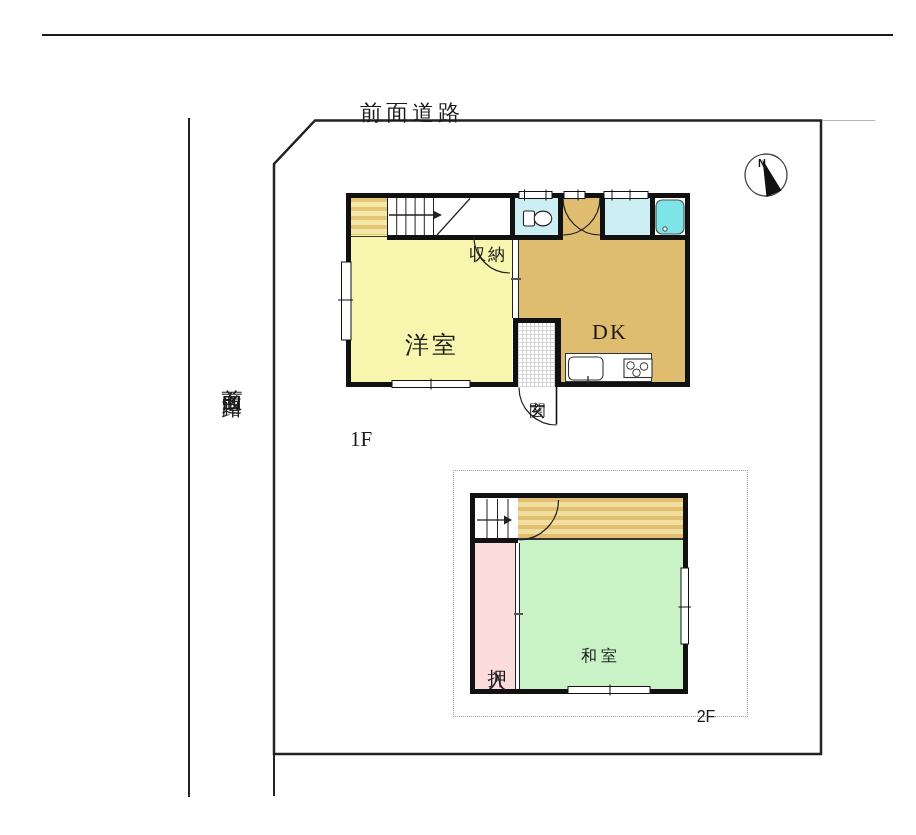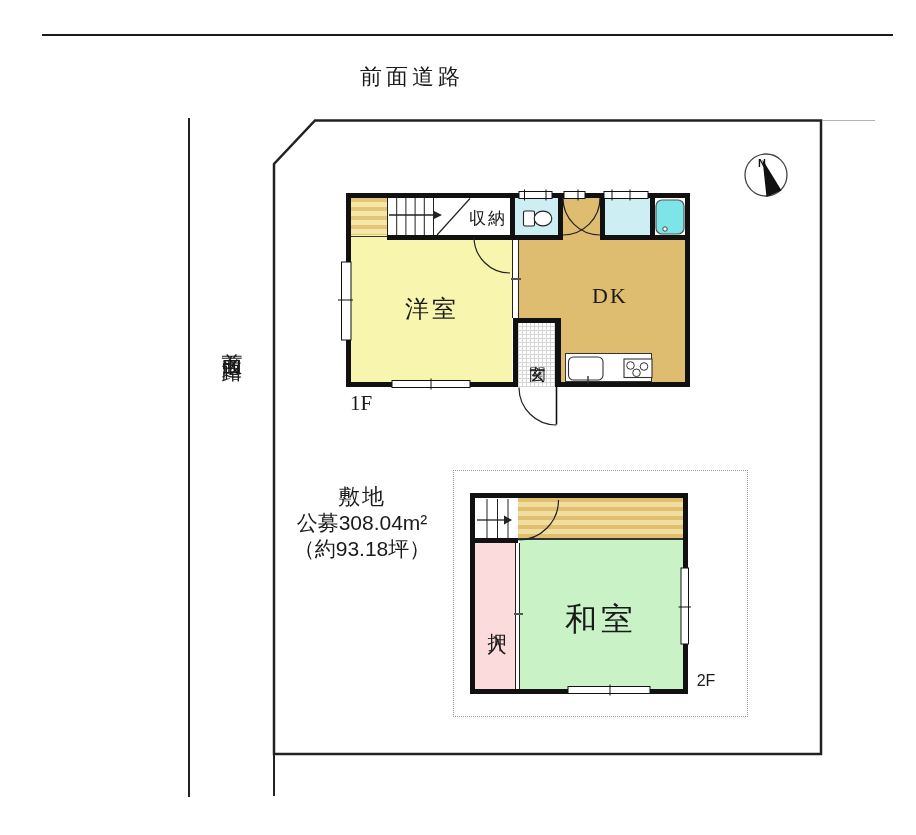--- a/index.html
+++ b/index.html
@@ -5,21 +5,21 @@
   html,body{margin:0;padding:0;background:#fff;}
   #canvas{
     position:relative;width:916px;height:835px;background:#ffffff;overflow:hidden;
     font-family:"Liberation Sans","DejaVu Sans",sans-serif;color:#111;
   }
   .abs{position:absolute;box-sizing:border-box;}
   .fill{z-index:10;}
   .wall{z-index:20;background:#111;}
   .lbl{
     position:absolute;transform:translate(-50%,-50%);white-space:nowrap;
-    color:#1a1a1a;z-index:50;line-height:1.05;text-align:center;
+    color:#1a1a1a;z-index:50;line-height:1.05;text-align:center;margin-top:36px;
   }
   .vert{writing-mode:vertical-rl;text-orientation:upright;}
   #overlay{position:absolute;left:0;top:0;z-index:40;pointer-events:none;}
   
   .stripes1{
     background:repeating-linear-gradient(180deg,#e5c576 0 4.5px,#f4e8a8 4.5px 9px);
   }
   .stripes2{
     background:repeating-linear-gradient(180deg,#e2bf6e 0 4.5px,#f0dda0 4.5px 9px);
   }
@@ -157,29 +157,24 @@
       <rect x="681" y="568" width="7.5" height="76"></rect>
       <line x1="678.5" y1="607" x2="691" y2="607"></line>
       <rect x="568" y="686.5" width="82" height="7"></rect>
       <line x1="610" y1="684.5" x2="610" y2="695.5"></line>
     </g>
   </svg>
 
   <div class="lbl" style="left:412px;top:77px;font-size:22px;letter-spacing:4px;">前面道路</div>
   <div class="lbl vert" style="left:232px;top:342px;font-size:21px;letter-spacing:3px;">前面道路</div>
 
-  <div class="lbl" style="left:362px;top:523px;line-height:26px;font-size:21px;">
-    <div style="font-size:22px;letter-spacing:2px;">敷地</div>
-    <div>公募308.04m²</div>
-    <div>（約93.18坪）</div>
-  </div>
 
   <div class="lbl" style="left:432px;top:309px;font-size:24px;letter-spacing:3px;">洋室</div>
   <div class="lbl" style="left:610px;top:296px;font-size:22px;letter-spacing:2px;font-family:Liberation Serif, serif;">DK</div>
   <div class="lbl" style="left:488px;top:219px;font-size:17px;letter-spacing:2px;">収納</div>
   <div class="lbl vert" style="left:537px;top:354px;font-size:16px;letter-spacing:2px;">玄関</div>
   <div class="lbl" style="left:361px;top:403px;font-size:21px;font-family:Liberation Serif, serif;">1F</div>
 
-  <div class="lbl" style="left:601px;top:620px;font-size:32px;letter-spacing:4px;text-align:right;">和室</div>
+  <div class="lbl" style="left:601px;top:620px;font-size:16px;letter-spacing:4px;text-align:right;">和室</div>
   <div class="lbl vert" style="left:497px;top:620px;font-size:19px;letter-spacing:2px;">押入</div>
   <div class="lbl" style="left:706px;top:681px;font-size:16px;">2F</div>
 
 </div>
 
 </body></html>

